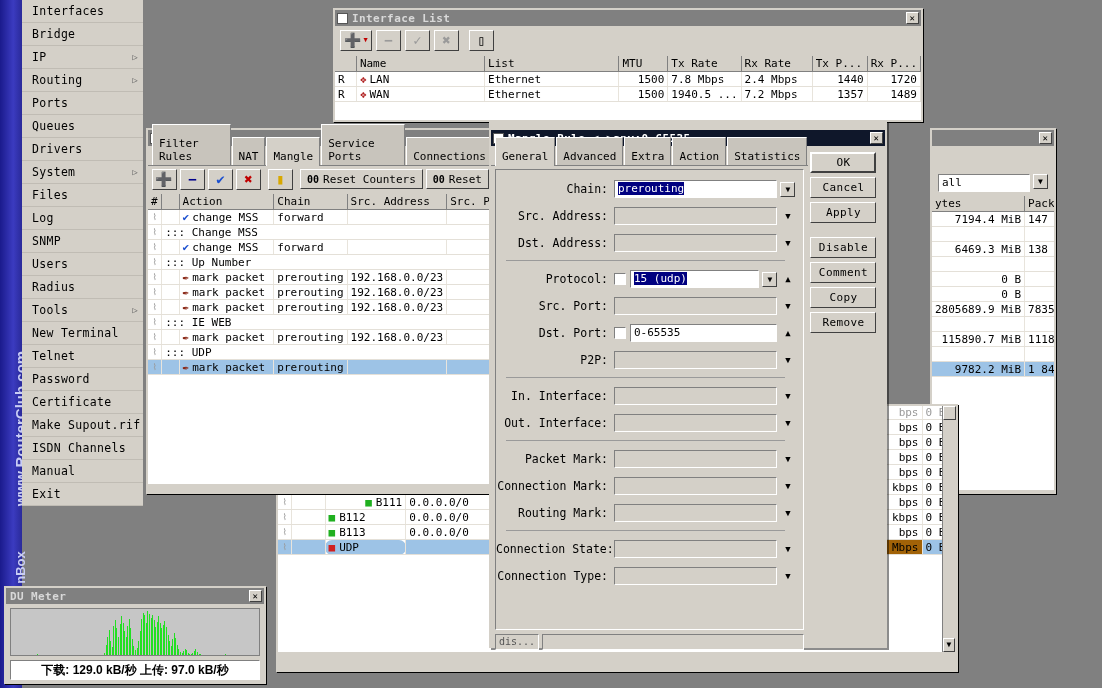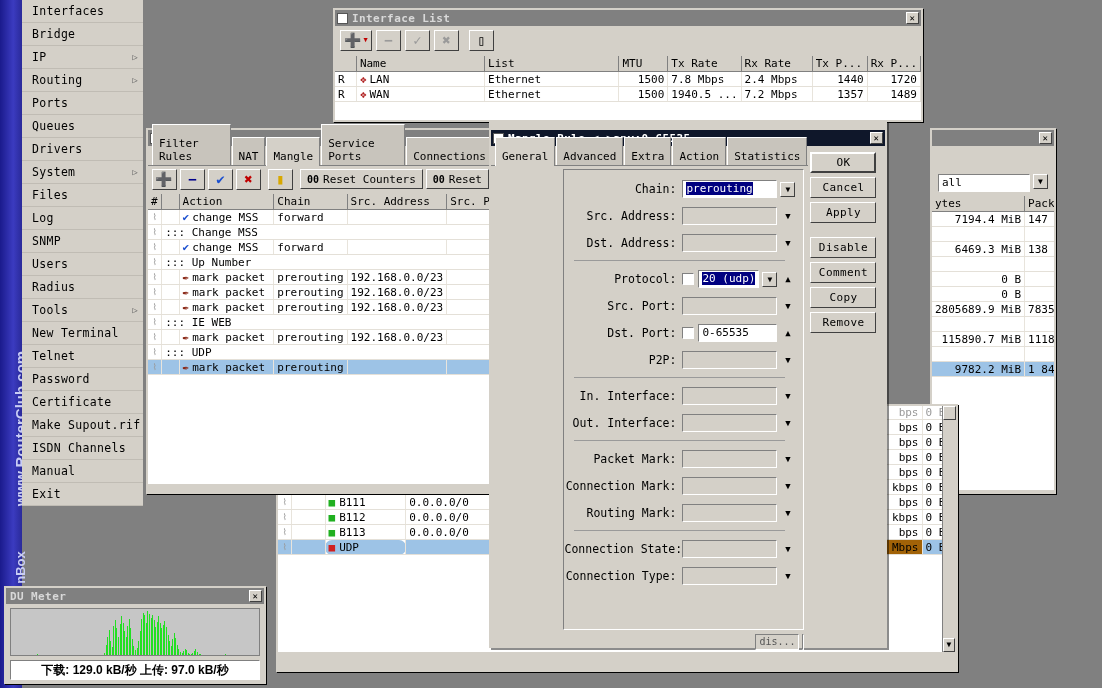--- a/index.html
+++ b/index.html
@@ -375,21 +375,21 @@
             <td style="width: 34px;"></td>
             <td style="width: 82px;"><span style="color: rgb(32, 176, 32); margin-right: 4px;">■</span><span>B110</span></td>
             <td style="width: 108px;">0.0.0.0/0</td>
             <td style="width: 380px;"></td>
             <td class="r" style="width: 42px;">kbps</td>
             <td>0 B.</td>
           </tr>
           <tr>
             <td class="chain-col" style="width: 14px;">⌇</td>
             <td style="width: 34px;"></td>
-            <td style="width: 82px;"><span style="color: rgb(32, 176, 32); margin-right: 4px;">■</span><span>B111</span></td>
+            <td style="width: 82px; text-align: right;"><span style="color: rgb(32, 176, 32); margin-right: 4px;">■</span><span>B111</span></td>
             <td style="width: 108px;">0.0.0.0/0</td>
             <td style="width: 380px;"></td>
             <td class="r" style="width: 42px;">bps</td>
             <td>0 B.</td>
           </tr>
           <tr>
             <td class="chain-col" style="width: 14px;">⌇</td>
             <td style="width: 34px;"></td>
             <td style="width: 82px;"><span style="color: rgb(32, 176, 32); margin-right: 4px;">■</span><span>B112</span></td>
             <td style="width: 108px;">0.0.0.0/0</td>
@@ -541,21 +541,21 @@
   </div>
 </div>
 
 <div class="win" id="mangle">
   <div class="tbar active">
     <span class="ico"></span>
     <span class="ttl">Mangle Rule &lt;-&gt;any:0-65535</span>
     <span class="xbtn">✕</span>
   </div>
   <div style="display:flex;height:calc(100% - 16px);">
-    <div style="flex:1 1 auto;display:flex;flex-direction:column;align-items:flex-end;">
+    <div style="flex:1 1 auto;display:flex;flex-direction:column;">
       <div class="tabs" id="mg-tabs">
           <div class="tab on">General</div>
           <div class="tab">Advanced</div>
           <div class="tab">Extra</div>
           <div class="tab">Action</div>
           <div class="tab">Statistics</div>
         </div>
       <div class="sunk" style="flex:1 1 auto;margin:3px 4px 0 4px;background:#d4d0c8;padding:9px 8px 0 0;overflow:hidden;">
         <div id="mg-grp1">
             <div class="fld">
@@ -572,21 +572,21 @@
               <div class="lab">Dst. Address:</div>
               <div class="inp"></div>
               <div class="ddflat">▼</div>
             </div>
           </div>
         <div class="sep"></div>
         <div id="mg-grp2">
             <div class="fld">
               <div class="lab">Protocol:</div>
               <span class="chk sunk" style="background: rgb(255, 255, 255);"></span>
-              <div class="inp white"><span class="hl">20 (udp)</span></div>
+              <div class="inp white"><span class="hl">15 (udp)</span></div>
               <div class="dd raised">▼</div>
               <div class="ddflat">▲</div>
             </div>
             <div class="fld">
               <div class="lab">Src. Port:</div>
               <div class="inp"></div>
               <div class="ddflat">▼</div>
             </div>
             <div class="fld">
               <div class="lab">Dst. Port:</div>

